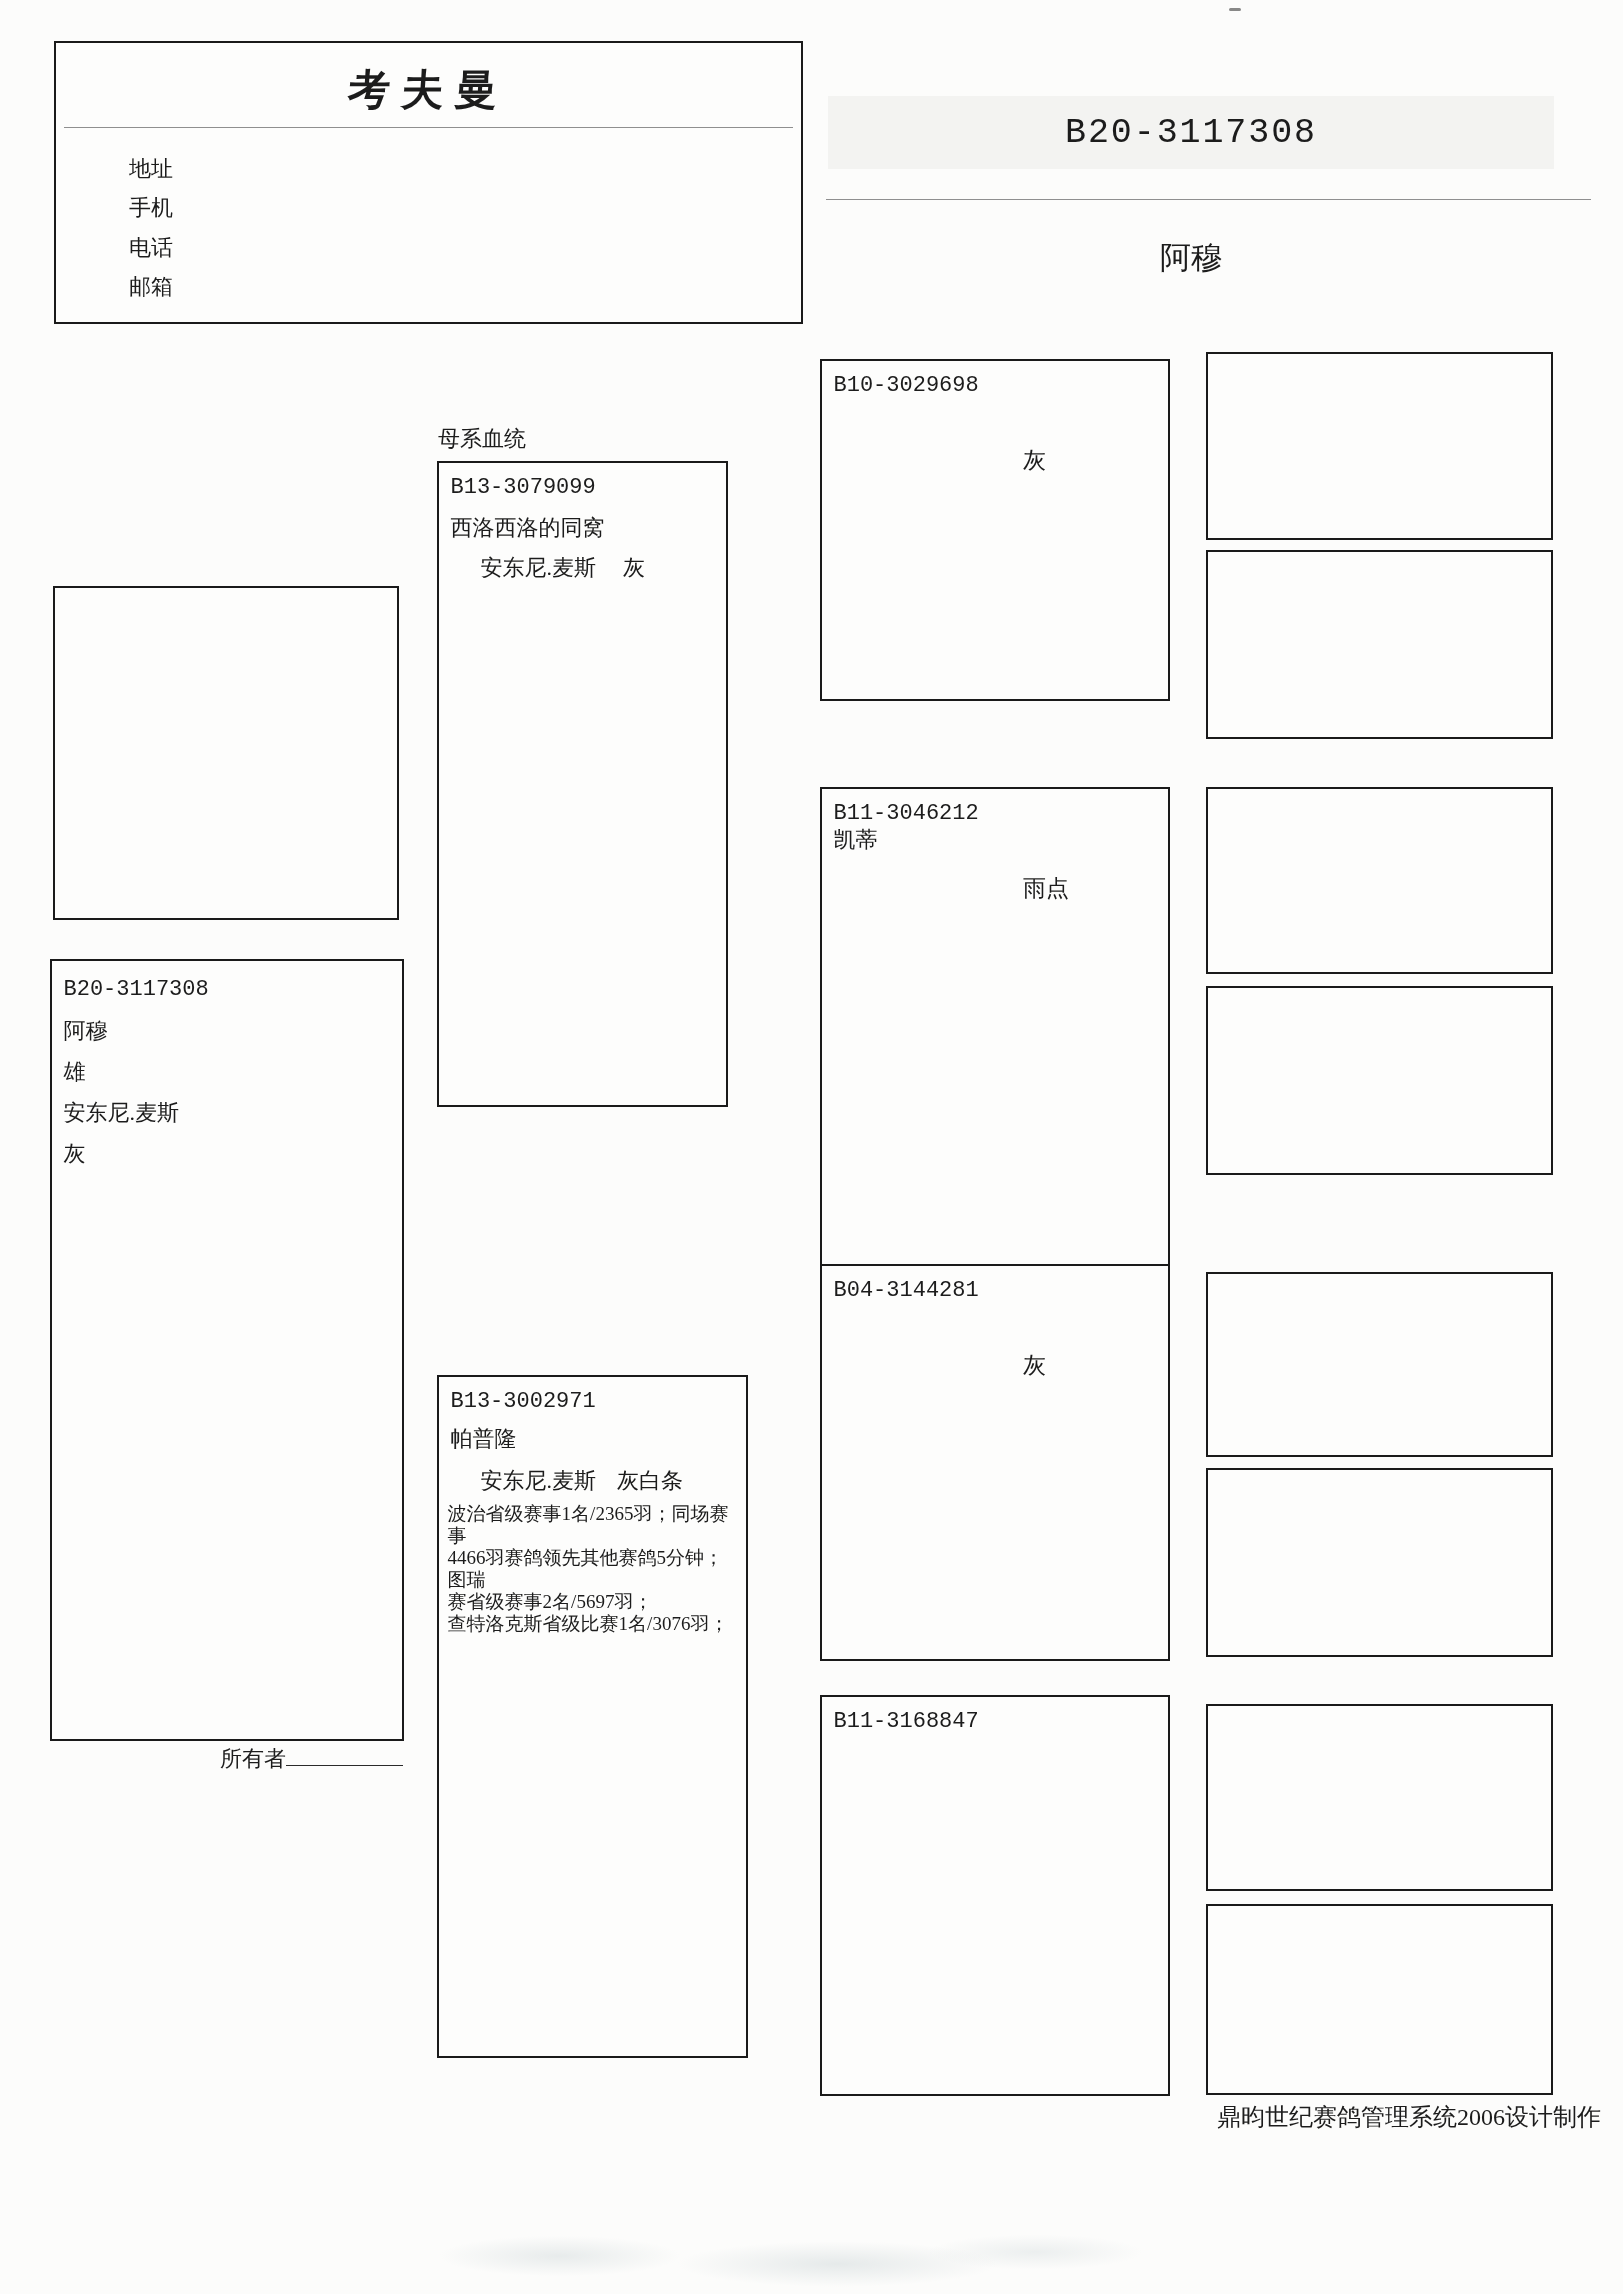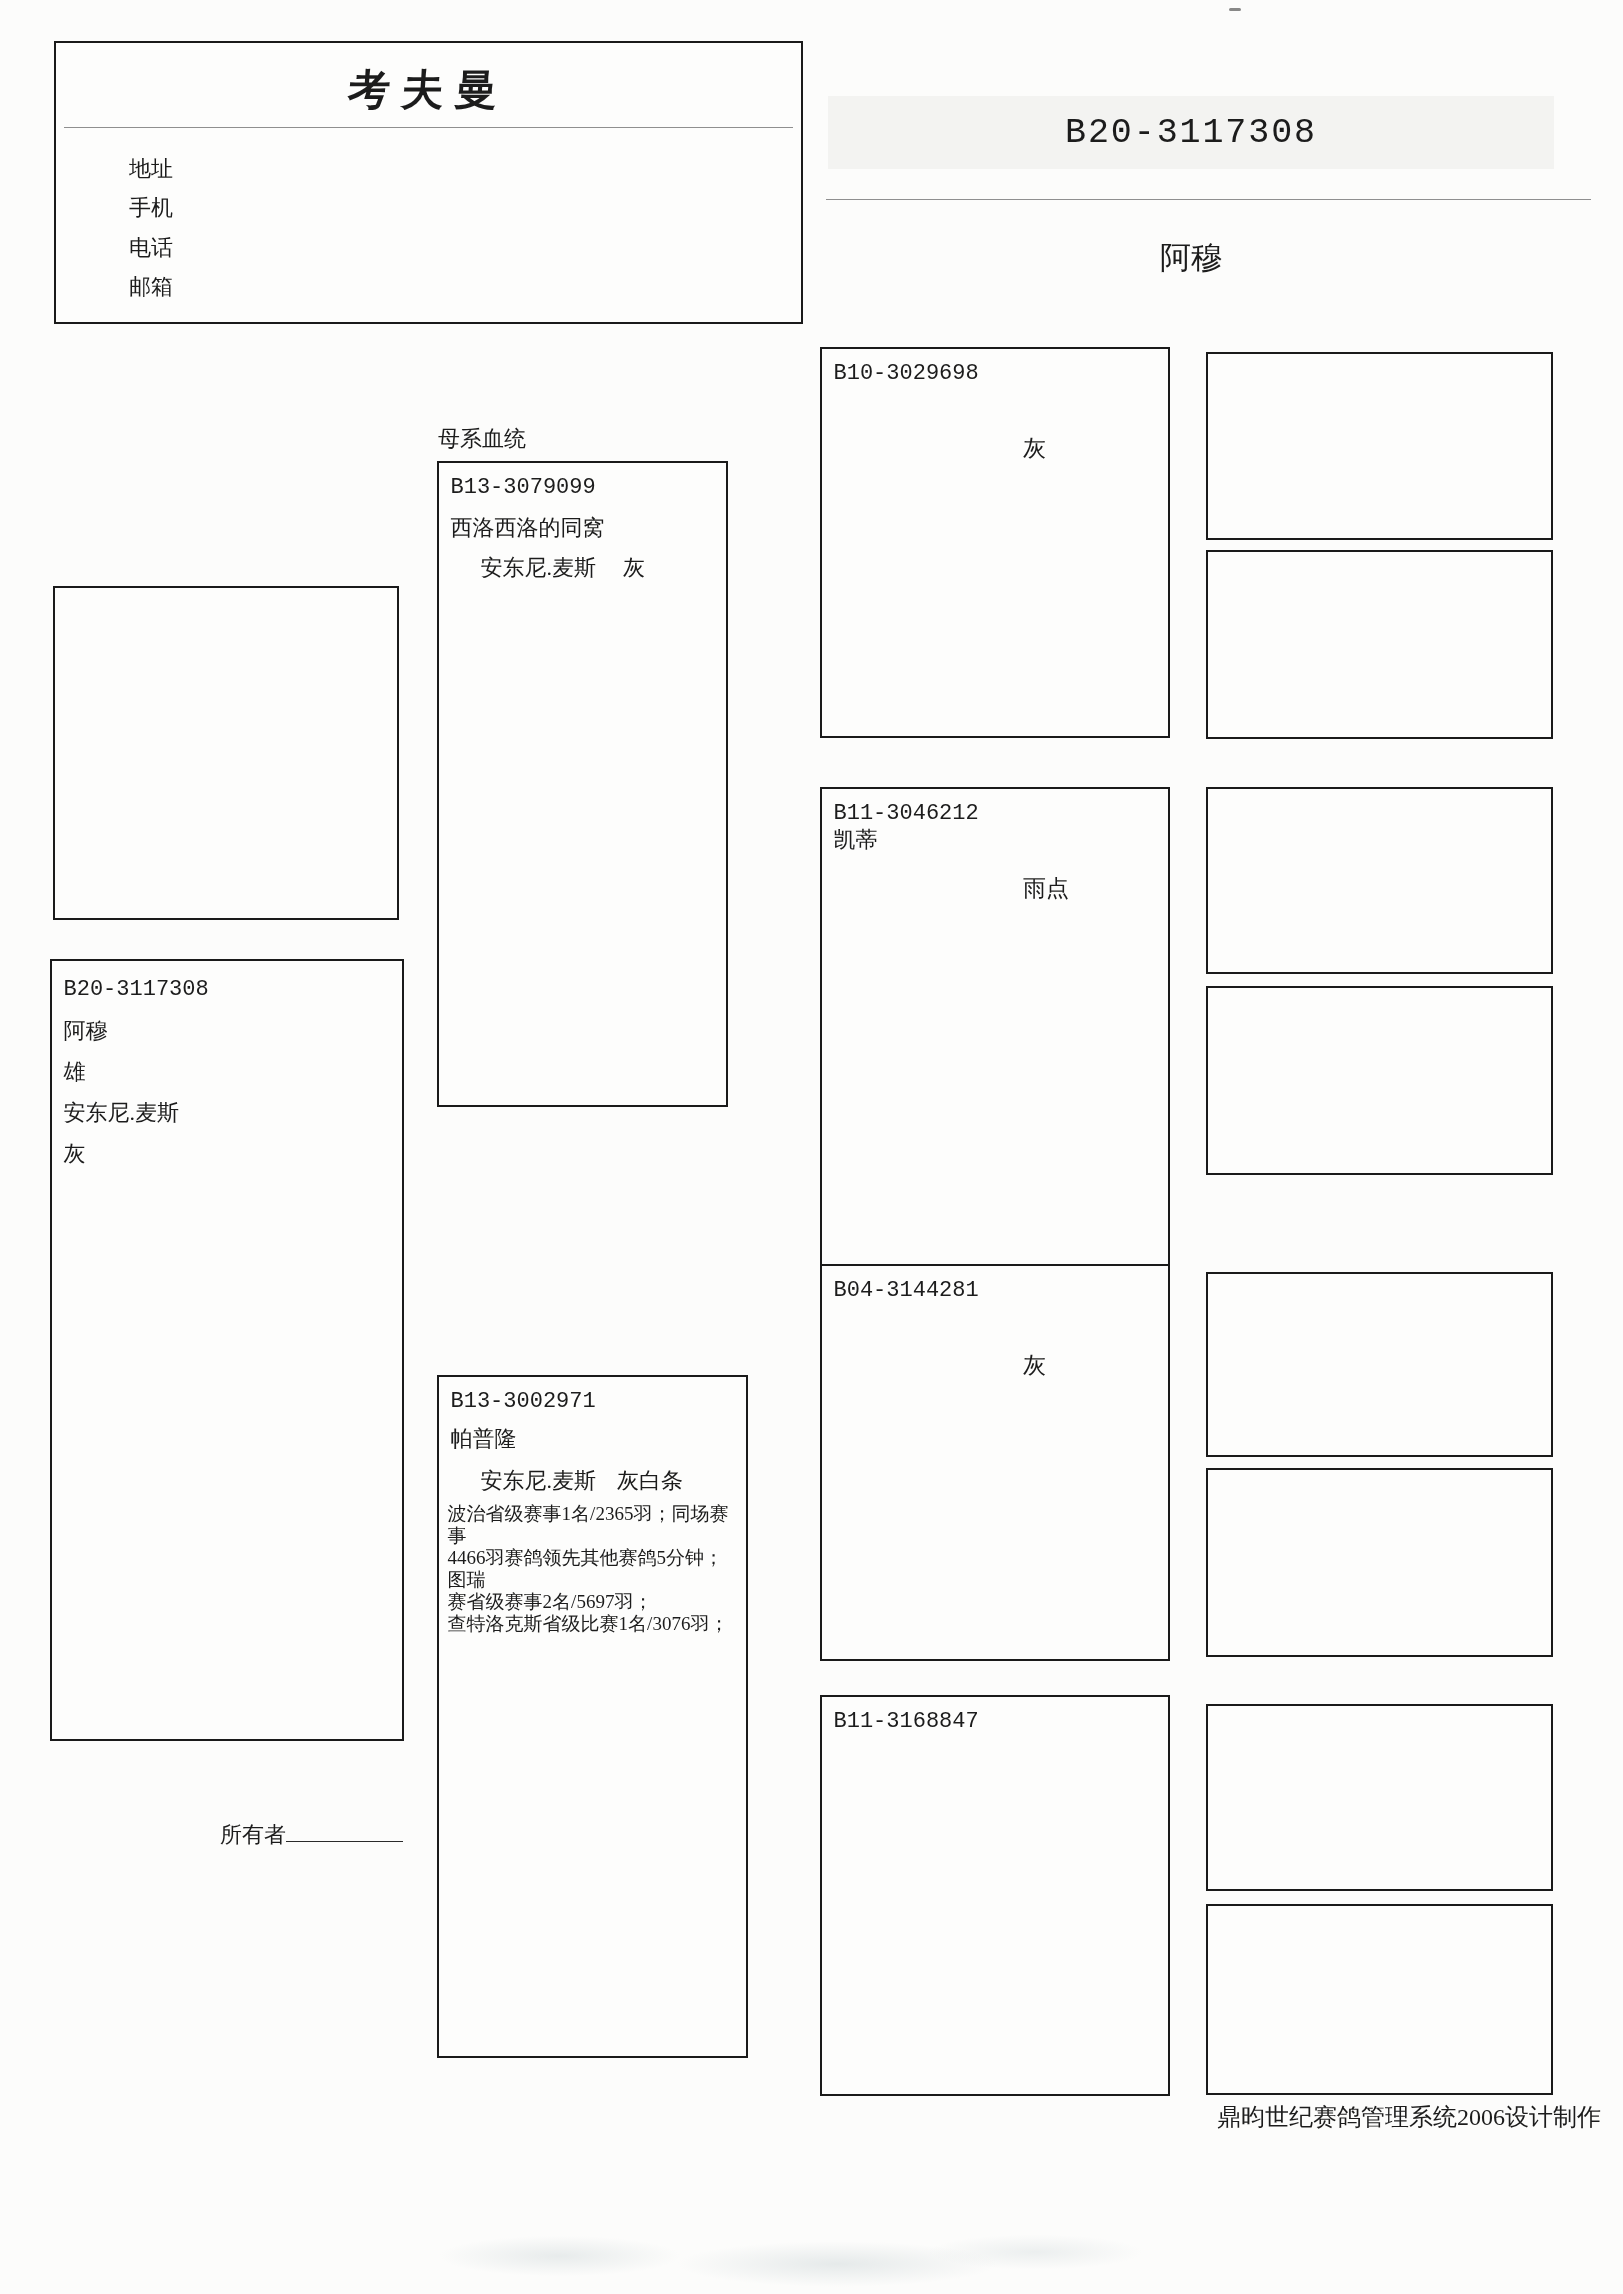--- a/index.html
+++ b/index.html
@@ -56,32 +56,32 @@
   .mother-label{left:437px;top:1396px;text-align:right;}
   .mother-box{left:437px;top:1375px;width:311px;height:683px;}
   .strain-row{display:flex;align-items:baseline;}
   .indent{padding-left:30px;}
   .color-gap-f{margin-left:27px;}
   .color-gap-m{margin-left:21px;}
   .results{font-size:19px;line-height:22px;margin-top:11.5px;margin-left:-2.9px;}
 
   
   .gp-box{left:820px;width:350px;}
-  .gp-a{top:347px;height:391px;}
+  .gp-a{top:359px;height:342px;}
   .gp-b{top:787px;height:506px;}
   .gp-c{top:1264px;height:397px;}
   .gp-d{top:1695px;height:401px;}
   .gp-color{position:absolute;left:201px;top:84px;font-size:23px;}
   .gp-name{margin-top:3px;}
 
   
   .rt-box{left:1206px;width:347px;}
 
   
-  .owner{left:220px;top:1820px;font-size:22px;}
+  .owner{left:220px;top:1744px;font-size:22px;}
   .owner-line{display:inline-block;width:117px;border-bottom:1.9px solid #2a2a2a;height:19px;}
   .credit{top:2101px;right:22px;font-size:24px;}
 
   
   .top-mark{left:1229px;top:7.6px;width:11.5px;height:3.8px;background:#6a6a6a;border-radius:1.9px;opacity:.8;}
   .smudge{left:401px;top:2208px;width:793px;height:80px;
     background:
       radial-gradient(ellipse 172px 29px at 20% 60%, rgba(198,208,210,0.38), rgba(198,208,210,0) 70%),
       radial-gradient(ellipse 229px 32.5px at 55% 70%, rgba(198,208,210,0.42), rgba(198,208,210,0) 70%),
       radial-gradient(ellipse 153px 25px at 80% 55%, rgba(198,208,210,0.30), rgba(198,208,210,0) 70%);

